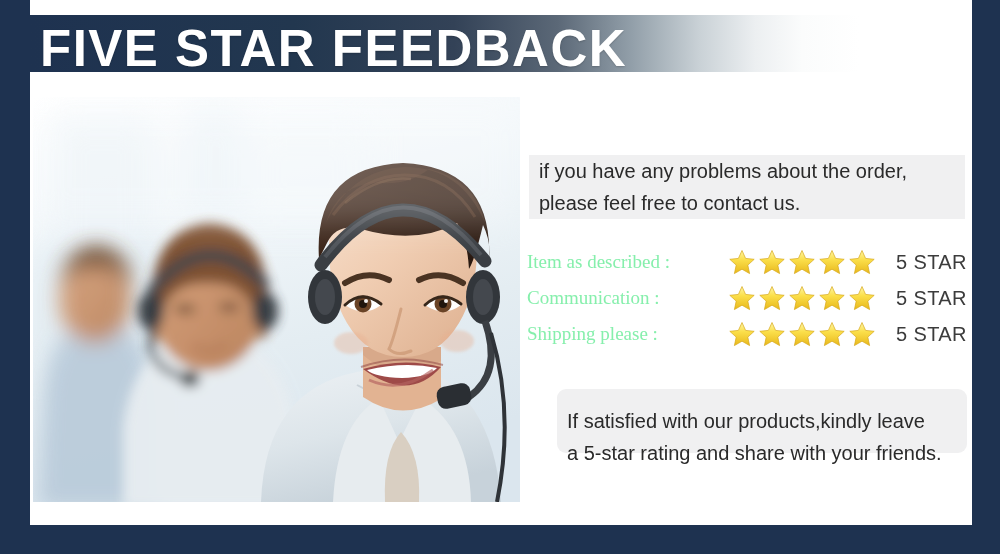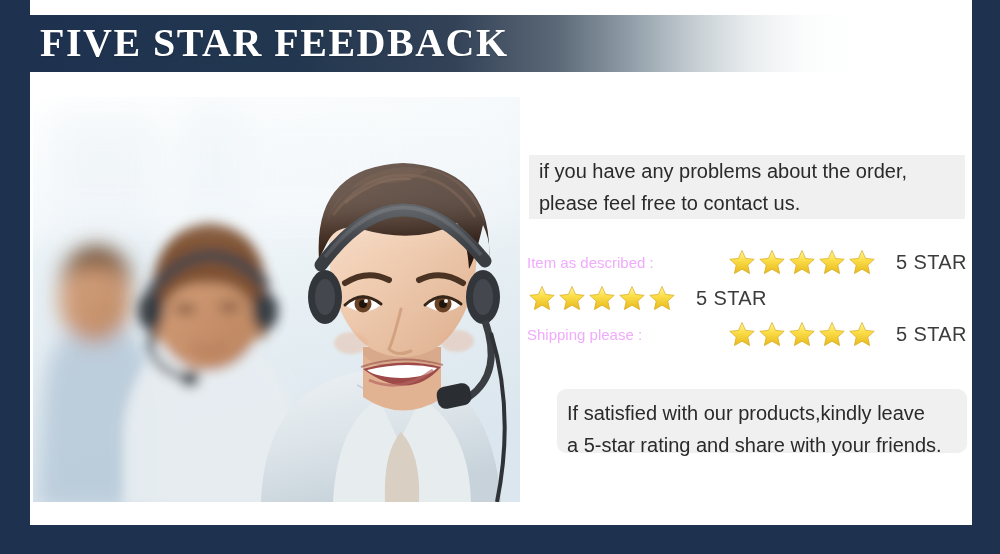--- a/index.html
+++ b/index.html
@@ -29,23 +29,23 @@
         #5b6877 56%,
         #93a0aa 64%,
         #c9d1d6 71%,
         #eceff1 77%,
         #fbfcfc 82%,
         #ffffff 88%,
         #ffffff 100%);
   }
   .banner-title{
     position:absolute;left:10px;top:4px;
-    font-size:40px;font-weight:bold;letter-spacing:1.5px;
+    font-size:51px;font-weight:bold;letter-spacing:1.5px;
     color:#ffffff;white-space:nowrap;
-    font-family:Liberation Serif, serif;
+    font-family:Liberation Sans, sans-serif;
     text-shadow:0 1px 2px rgba(0,0,0,.18);
   }
 
   
   .photo{
     position:absolute;left:33px;top:97px;width:487px;height:405px;
     overflow:hidden;background:#eef3f6;
   }
   .photo svg{display:block;width:487px;height:405px;}
 
@@ -62,35 +62,35 @@
     line-height:32px;
     font-family:"Liberation Sans", sans-serif;
     white-space:pre-line;
   }
   .note-top{
     left:9px;top:58px;width:436px;height:64px;
     padding:0 0 0 10px;box-sizing:border-box;
   }
   .note-bottom{
     left:37px;top:292px;width:410px;height:64px;
-    padding:8px 0 0 10px;box-sizing:border-box;
+    padding:16px 0 0 10px;box-sizing:border-box;
     border-radius:9px;
   }
 
   
   .ratings{
     position:absolute;left:7px;top:148px;width:445px;
   }
   .rrow{
     display:flex;align-items:center;height:34px;margin-bottom:2px;
   }
   .rlabel{
     width:200px;flex:0 0 200px;
-    font-size:15px;color:#f0abfc;
-    font-family:Liberation Sans, sans-serif;
+    font-size:19px;color:#86efac;
+    font-family:Liberation Serif, serif;
     white-space:nowrap;
   }
   .stars{
     flex:0 0 152px;width:152px;display:flex;gap:0px;
   }
   .stars svg{display:block;width:30px;height:29px;}
   .rvalue{
     margin-left:17px;
     font-size:20px;color:#3c3c3c;letter-spacing:.4px;
     font-family:"Liberation Sans", sans-serif;white-space:nowrap;
@@ -270,20 +270,21 @@
               <path d="M15 2.5 18.6 10.4 27.2 11.3 20.8 17.1 22.6 25.6 15 21.2 7.4 25.6 9.2 17.1 2.8 11.3 11.4 10.4 z" fill="url(#s1)" stroke="#d7a81a" stroke-width="0.7"></path>
             </svg>
           <svg viewBox="0 0 30 29">
               <path d="M15 2.5 18.6 10.4 27.2 11.3 20.8 17.1 22.6 25.6 15 21.2 7.4 25.6 9.2 17.1 2.8 11.3 11.4 10.4 z" fill="url(#s1)" stroke="#d7a81a" stroke-width="0.7"></path>
             </svg>
         </span>
         <span class="rvalue">5 STAR</span>
       </div>
 
       <div class="rrow">
+        <span class="rlabel">Communication :</span>
         <span class="stars">
           <svg viewBox="0 0 30 29">
               <path d="M15 2.5 18.6 10.4 27.2 11.3 20.8 17.1 22.6 25.6 15 21.2 7.4 25.6 9.2 17.1 2.8 11.3 11.4 10.4 z" fill="url(#s1)" stroke="#d7a81a" stroke-width="0.7"></path>
             </svg>
           <svg viewBox="0 0 30 29">
               <path d="M15 2.5 18.6 10.4 27.2 11.3 20.8 17.1 22.6 25.6 15 21.2 7.4 25.6 9.2 17.1 2.8 11.3 11.4 10.4 z" fill="url(#s1)" stroke="#d7a81a" stroke-width="0.7"></path>
             </svg>
           <svg viewBox="0 0 30 29">
               <path d="M15 2.5 18.6 10.4 27.2 11.3 20.8 17.1 22.6 25.6 15 21.2 7.4 25.6 9.2 17.1 2.8 11.3 11.4 10.4 z" fill="url(#s1)" stroke="#d7a81a" stroke-width="0.7"></path>
             </svg>

